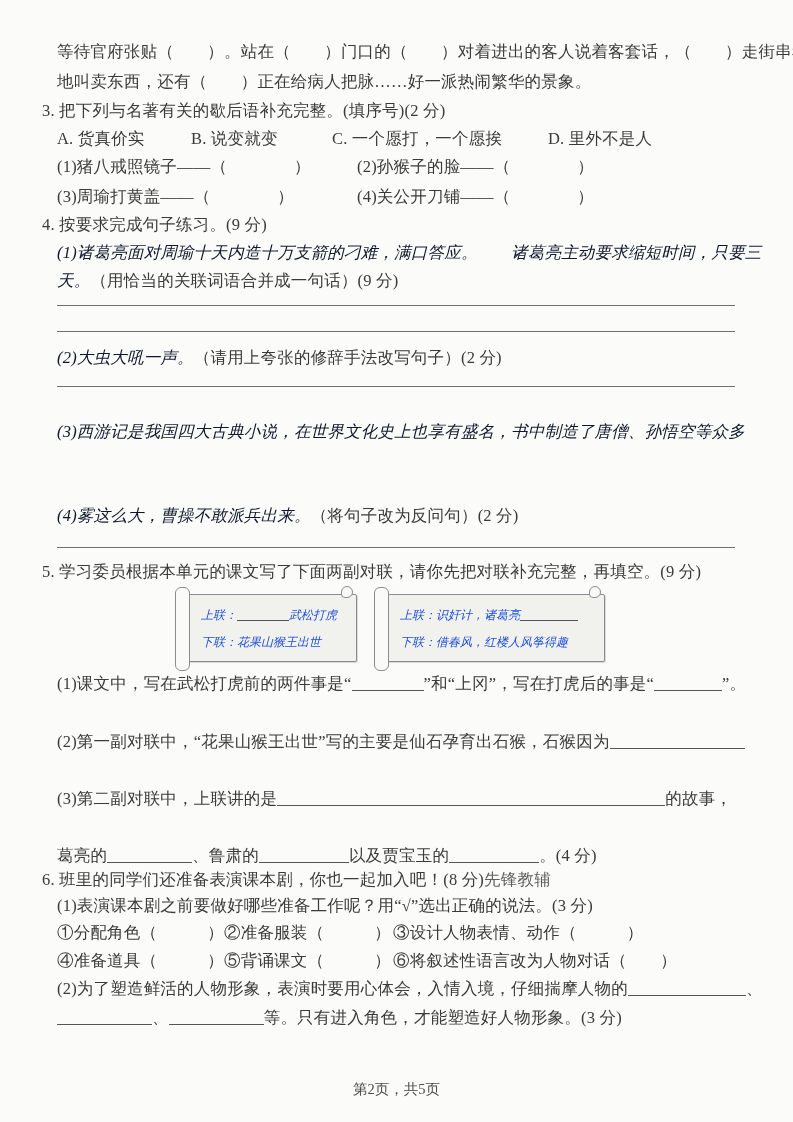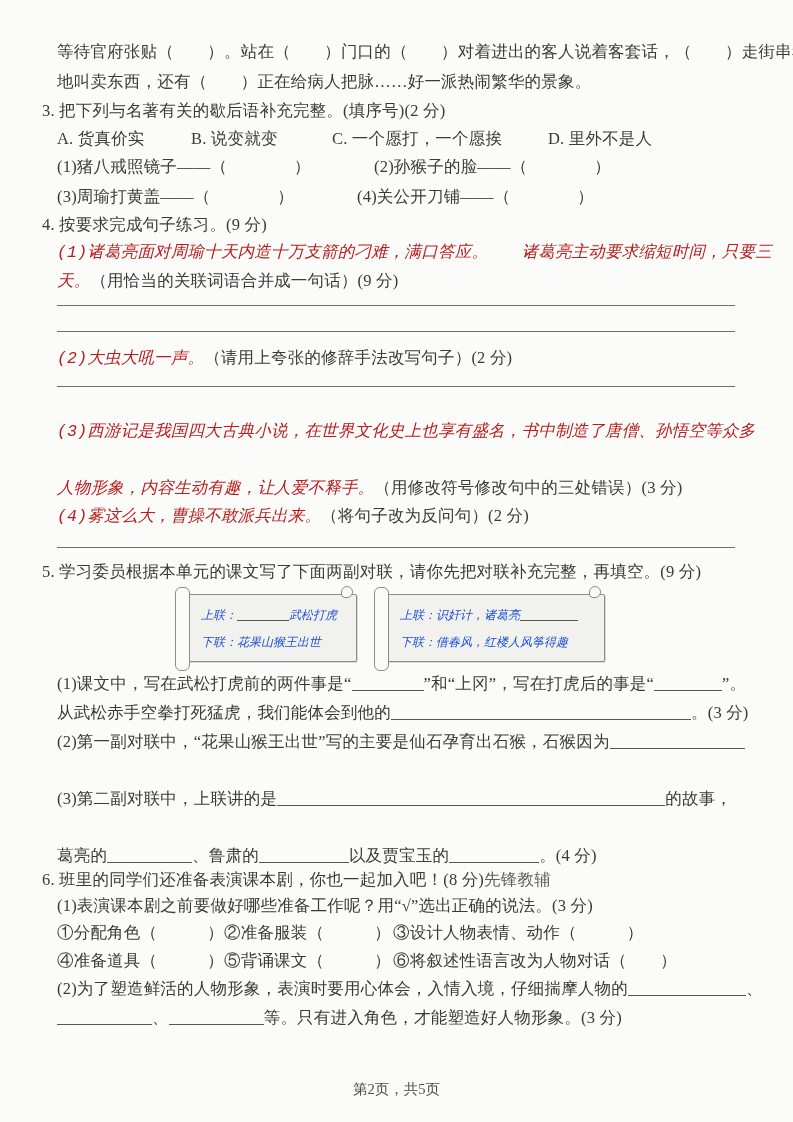--- a/index.html
+++ b/index.html
@@ -13,21 +13,21 @@
     color:#3a3a3a;
     overflow:hidden;
   }
   .ln{
     position:absolute;
     margin:0;
     white-space:nowrap;
     line-height:24px;
     letter-spacing:.2px;
   }
-  .kai{font-style:italic;color:#b91c1c;font-family:Liberation Mono, monospace;}
+  .kai{font-style:italic;color:#0f172a;}
   .wm{color:#5f5f5f;}
   .rule{
     position:absolute;
     left:57px;width:678px;height:0;
     border-top:1px solid #6f6f6f;
   }
   .bl{
     display:inline-block;
     border-bottom:1px solid #555;
     height:14px;
@@ -80,33 +80,32 @@
 
   <p class="ln" style="top:40px;left:57px">等待官府张贴（　　）。站在（　　）门口的（　　）对着进出的客人说着客套话，（　　）走街串巷</p>
   <p class="ln" style="top:70px;left:57px">地叫卖东西，还有（　　）正在给病人把脉……好一派热闹繁华的景象。</p>
 
   <p class="ln" style="top:99px;left:42px">3. 把下列与名著有关的歇后语补充完整。(填序号)(2 分)</p>
   <p class="ln" style="top:127px;left:57px">A. 货真价实</p>
   <p class="ln" style="top:127px;left:191px">B. 说变就变</p>
   <p class="ln" style="top:127px;left:332px">C. 一个愿打，一个愿挨</p>
   <p class="ln" style="top:127px;left:548px">D. 里外不是人</p>
   <p class="ln" style="top:155px;left:57px">(1)猪八戒照镜子——（　　　　）</p>
-  <p class="ln" style="top:155px;left:374px">(2)孙猴子的脸——（　　　　）</p>
+  <p class="ln" style="top:155px;left:357px">(2)孙猴子的脸——（　　　　）</p>
   <p class="ln" style="top:185px;left:57px">(3)周瑜打黄盖——（　　　　）</p>
   <p class="ln" style="top:185px;left:357px">(4)关公开刀铺——（　　　　）</p>
 
   <p class="ln" style="top:213px;left:42px">4. 按要求完成句子练习。(9 分)</p>
   <p class="ln kai" style="top:241px;left:57px">(1)诸葛亮面对周瑜十天内造十万支箭的刁难，满口答应。　　诸葛亮主动要求缩短时间，只要三</p>
   <p class="ln" style="top:269px;left:57px"><span class="kai">天。</span><span>（用恰当的关联词语合并成一句话）(9 分)</span></p>
   <div class="rule" style="top:305px"></div>
   <div class="rule" style="top:331px"></div>
   <p class="ln" style="top:346px;left:57px"><span class="kai">(2)大虫大吼一声。</span><span>（请用上夸张的修辞手法改写句子）(2 分)</span></p>
   <div class="rule" style="top:386px"></div>
   <p class="ln kai" style="top:420px;left:57px">(3)西游记是我国四大古典小说，在世界文化史上也享有盛名，书中制造了唐僧、孙悟空等众多</p>
-  <p class="ln" style="top:476px;left:57px"><span class="kai">人物形象，内容生动有趣，让人爱不释手。</span><span>（用修改符号修改句中的三处错误）(3 分)</span></p>
   <p class="ln" style="top:504px;left:57px"><span class="kai">(4)雾这么大，曹操不敢派兵出来。</span><span>（将句子改为反问句）(2 分)</span></p>
   <div class="rule" style="top:547px"></div>
 
   <p class="ln" style="top:560px;left:42px">5. 学习委员根据本单元的课文写了下面两副对联，请你先把对联补充完整，再填空。(9 分)</p>
 
   <div class="scroll" style="left:186px;top:594px;width:169px;height:66px">
     <div class="roll"></div>
     <div class="curl"></div>
     <div class="inner">
       <div><span>上联：</span><span class="bl" style="width:52px"></span><span>武松打虎</span></div>
@@ -117,21 +116,20 @@
   <div class="scroll" style="left:385px;top:594px;width:218px;height:66px">
     <div class="roll"></div>
     <div class="curl"></div>
     <div class="inner">
       <div><span>上联：识奸计，诸葛亮</span><span class="bl" style="width:58px"></span></div>
       <div>下联：借春风，红楼人风筝得趣</div>
     </div>
   </div>
 
   <p class="ln" style="top:672px;left:57px"><span>(1)课文中，写在武松打虎前的两件事是“</span><span class="bl" style="width:72px"></span><span>”和“上冈”，写在打虎后的事是“</span><span class="bl" style="width:68px"></span><span>”。</span></p>
-  <p class="ln" style="top:701px;left:57px"><span>从武松赤手空拳打死猛虎，我们能体会到他的</span><span class="bl" style="width:300px"></span><span>。(3 分)</span></p>
 
   <p class="ln" style="top:730px;left:57px"><span>(2)第一副对联中，“花果山猴王出世”写的主要是仙石孕育出石猴，石猴因为</span><span class="bl" style="width:135px"></span></p>
 
   <p class="ln" style="top:787px;left:57px"><span>(3)第二副对联中，上联讲的是</span><span class="bl" style="width:388px"></span><span>的故事，</span></p>
   <p class="ln" style="top:844px;left:57px"><span>葛亮的</span><span class="bl" style="width:85px"></span><span>、鲁肃的</span><span class="bl" style="width:90px"></span><span>以及贾宝玉的</span><span class="bl" style="width:90px"></span><span>。(4 分)</span></p>
 
   <p class="ln" style="top:868px;left:42px"><span>6. 班里的同学们还准备表演课本剧，你也一起加入吧！(8 分)</span><span class="wm">先锋教辅</span></p>
   <p class="ln" style="top:894px;left:57px">(1)表演课本剧之前要做好哪些准备工作呢？用“√”选出正确的说法。(3 分)</p>
   <p class="ln" style="top:921px;left:57px">①分配角色（　　　）</p>
   <p class="ln" style="top:921px;left:393px">③设计人物表情、动作（　　　）</p>

